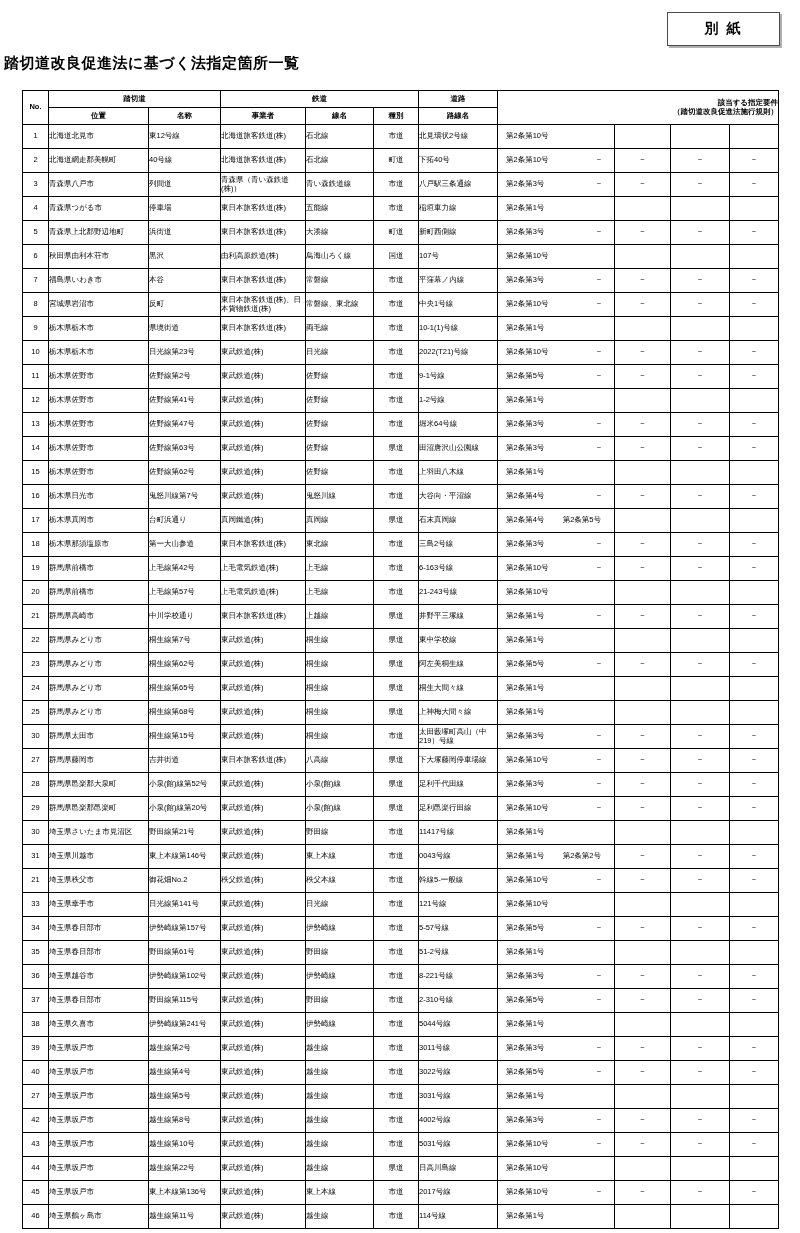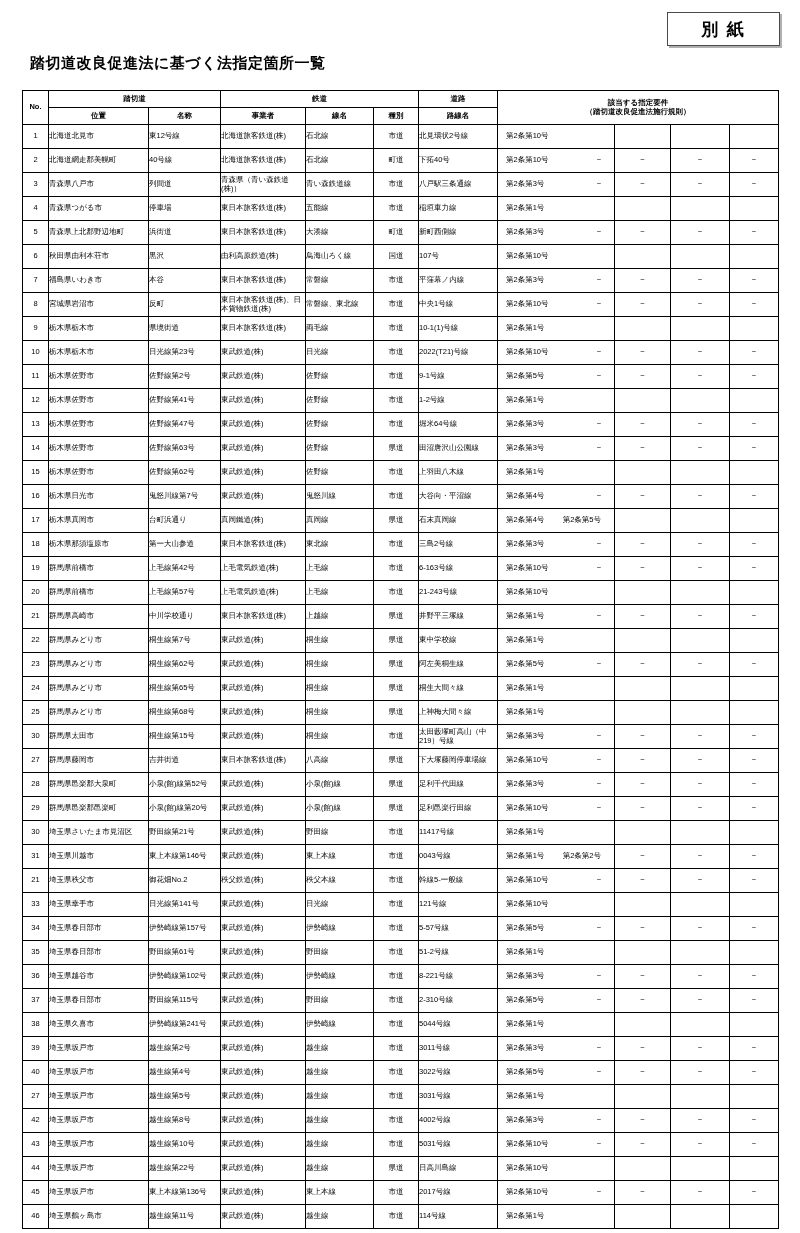--- a/index.html
+++ b/index.html
@@ -5,37 +5,37 @@
   html,body{margin:0;padding:0;}
   body{
     width:800px;height:1233px;position:relative;background:#ffffff;
     font-family:"Liberation Sans","DejaVu Sans",sans-serif;color:#000;
     -webkit-font-smoothing:none;
   }
   .attachment-box{
     position:absolute;left:667px;top:12px;width:111px;height:32px;
     border:1px solid #4a4a4a;box-shadow:2px 2px 0 #b0b0b0;
     display:flex;align-items:center;justify-content:center;
-    font-size:17px;font-weight:bold;letter-spacing:2px;background:#fff;
+    font-size:14px;font-weight:bold;letter-spacing:2px;background:#fff;
   }
   .doc-title{
-    position:absolute;left:30px;top:54px;font-size:15px;font-weight:bold;
+    position:absolute;left:4px;top:54px;font-size:15px;font-weight:bold;
     letter-spacing:0.5px;white-space:nowrap;
   }
   table.main{
     position:absolute;left:22px;top:90px;width:756px;
     border-collapse:collapse;table-layout:fixed;
     font-size:7.5px;line-height:8.5px;
   }
   table.main th,table.main td{
     border:1px solid #000;padding:0;margin:0;overflow:hidden;
     font-weight:normal;vertical-align:middle;
   }
   table.main thead th{height:16px;text-align:center;font-weight:bold;}
-  .req-head div{text-align:center;}
+  .req-head div{text-align:right;}
   tbody td{height:23px;}
   td.c{text-align:center;}
   td.l{text-align:left;padding-left:3px;}
   td.req1{padding:0;}
   .reqwrap{display:flex;justify-content:space-between;align-items:flex-end;
            padding-left:8px;padding-right:13px;}
   .dashcell{text-align:center;}
 </style>
 </head>
 <body>

